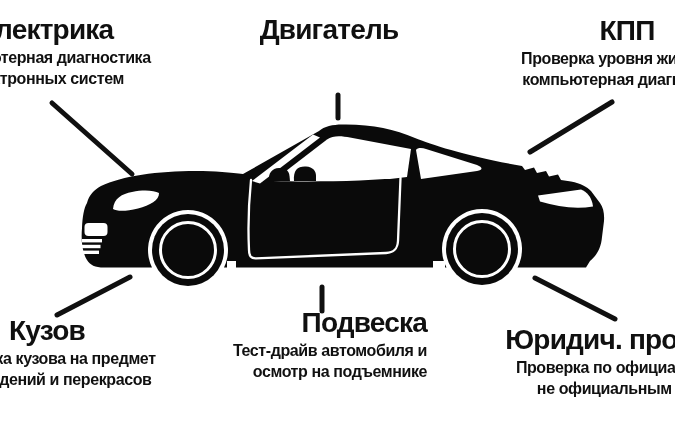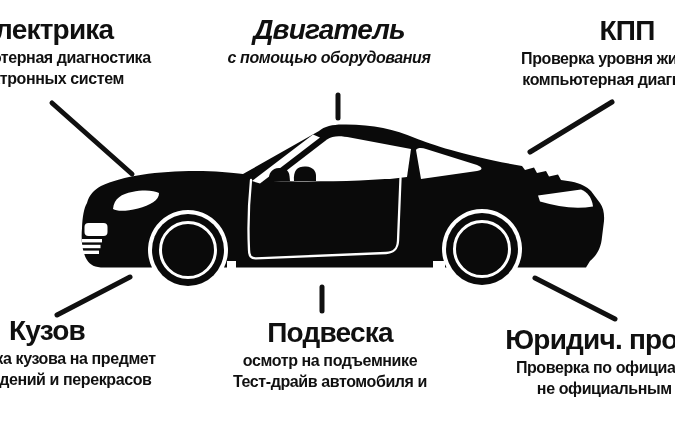--- a/index.html
+++ b/index.html
@@ -32,24 +32,24 @@
     letter-spacing:-0.8px;
   }
   .label p{
     margin:2px 0 0 0;
     font-size:16px;
     line-height:19px;
     font-weight:bold;
     letter-spacing:-0.4px;
   }
   .pos-electrics { left:45px;  top:14px;  }
-  .pos-engine    { left:329px; top:14px;font-style:italic;  }
+  .pos-engine    { left:329px; top:14px;  }
   .pos-gearbox   { left:627px; top:15px;  }
   .pos-body      { left:47px;  top:315px; }
-  .pos-suspension{ left:330px; top:317px; }
+  .pos-suspension{ left:330px; top:307px;text-align:right; }
   .pos-legal     { left:629px; top:324px; }
   svg{position:absolute;left:0;top:0;display:block;}
   .pointer{stroke:var(--ink);stroke-width:5;stroke-linecap:round;}
   .carfill{fill:var(--car);}
   .whitefill{fill:var(--detail);}
   .whiteline{fill:none;stroke:var(--detail);stroke-width:2.3;stroke-linecap:round;stroke-linejoin:round;}
   .rim{fill:none;stroke:var(--detail);stroke-width:3;}
 </style>
 </head>
 <body>
@@ -118,39 +118,38 @@
   </svg>
 
   <div class="label pos-electrics">
     <h2>Электрика</h2>
     <p>Компьютерная диагностика</p>
     <p>электронных систем</p>
   </div>
 
   <div class="label pos-engine">
     <h2>Двигатель</h2>
-    <p>с помощью оборудования</p>
   </div>
 
   <div class="label pos-gearbox">
     <h2>КПП</h2>
     <p>Проверка уровня жидкости,</p>
     <p>компьютерная диагностика</p>
   </div>
 
   <div class="label pos-body">
     <h2>Кузов</h2>
     <p>Проверка кузова на предмет</p>
     <p>повреждений и перекрасов</p>
   </div>
 
   <div class="label pos-suspension">
     <h2>Подвеска</h2>
+    <p>Тест-драйв автомобиля и</p>
     <p>осмотр на подъемнике</p>
-    <p>Тест-драйв автомобиля и</p>
   </div>
 
   <div class="label pos-legal">
     <h2>Юридич. проверка</h2>
     <p>Проверка по официальным и</p>
     <p>не официальным базам</p>
   </div>
 
 </div>
 

